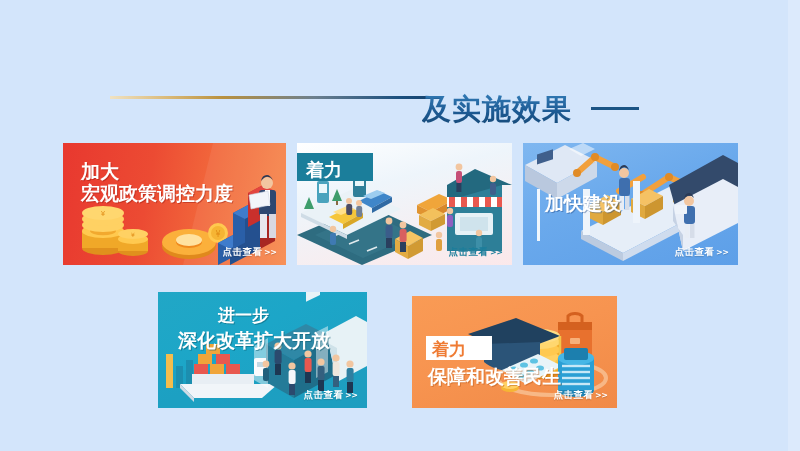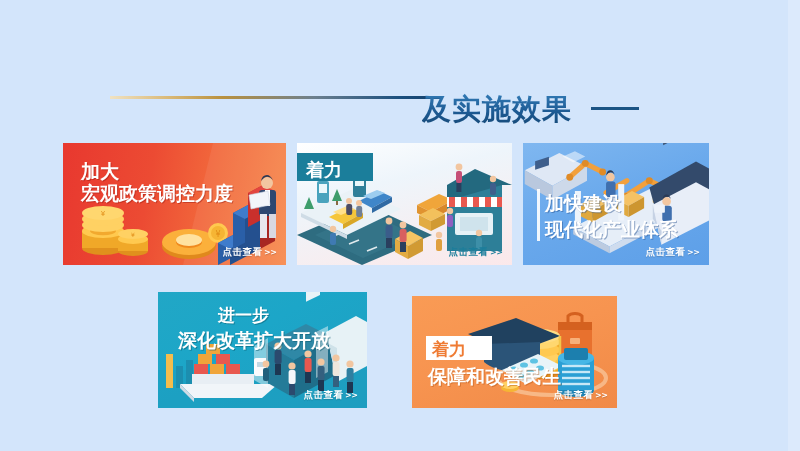--- a/index.html
+++ b/index.html
@@ -108,21 +108,21 @@
     position: absolute; left: -2px; top: 10px; width: 78px; height: 28px;
     background: #1b7e9b;
   }
   #card2 .h2a { left: 9px; top: 15px; font-size: 18px; color: #ffffff; }
   #card2 .h2b { left: 80px; top: 14px; font-size: 19px; color: #14738f;
     text-shadow: 1px 1px 0 #ffffff; }
   #card2 .cta { color: #1b7e9b; text-shadow: none; }
 
   
   #card3 {
-    left: 523px; top: 143px; width: 186px; height: 122px;
+    left: 523px; top: 143px; width: 215px; height: 122px;
     background: linear-gradient(160deg, #7fb7f0 0%, #6aa9ec 45%, #5d9fe8 100%);
   }
   #card3 .h3a { left: 22px; top: 48px; font-size: 19px; color: #ffffff;
     text-shadow: 1px 1px 0 rgba(40,80,140,.45); }
   #card3 .h3b { left: 22px; top: 74px; font-size: 19px; color: #ffffff;
     text-shadow: 1px 1px 0 rgba(40,80,140,.45); }
   #card3 .vrule { position: absolute; left: 14px; top: 46px; width: 3px; height: 52px;
     background: #ffffff; opacity: .9; }
 
   
@@ -395,21 +395,20 @@
       <circle cx="166" cy="58" r="5" fill="#f2c6a0"></circle>
       <path d="M161,56 q5,-7 10,-1 q-2,-5 -5,-5 q-4,0 -5,6z" fill="#2b3a55"></path>
       <rect x="161" y="63" width="11" height="18" rx="3" fill="#3f6fae"></rect>
       <rect x="161.5" y="81" width="4.5" height="14" fill="#e8edf5"></rect>
       <rect x="167" y="81" width="4.5" height="14" fill="#d6dde9"></rect>
       <rect x="152" y="62" width="12" height="9" rx="1" fill="#eef3fa"></rect>
     </g>
   </svg>
   <div class="vrule"></div>
   <div class="headline h3a">加快建设</div>
-  <div class="headline h3b">现代化产业体系</div>
   <div class="cta">
     <span>点击查看</span><span class="arrows">&gt;&gt;</span>
   </div>
 </div>
 
 <div class="card" id="card4">
   <svg class="art" viewBox="0 0 209 116">
 
     <polygon points="0,78 209,78 209,116 0,116" fill="#1b9cbd" opacity=".5"></polygon>
 

